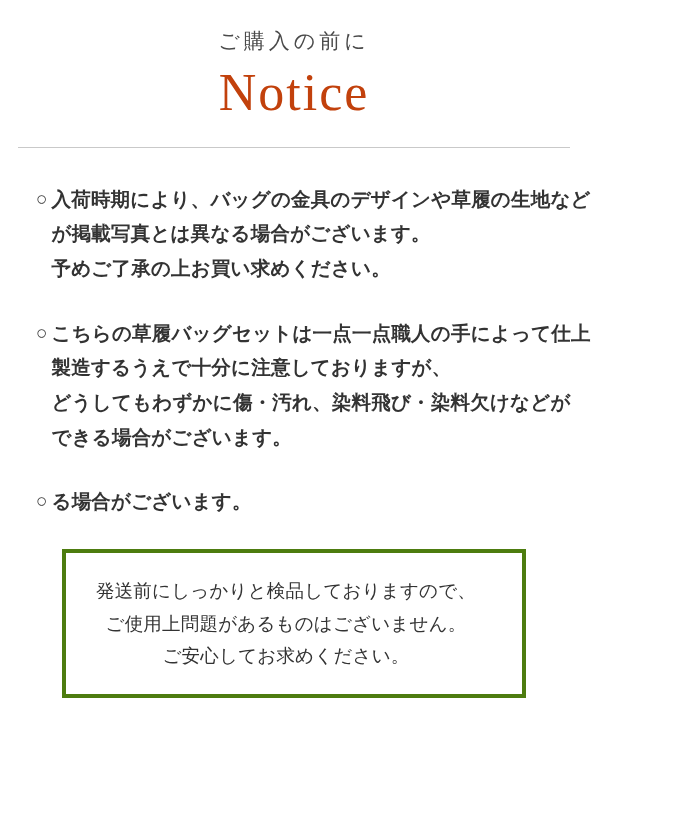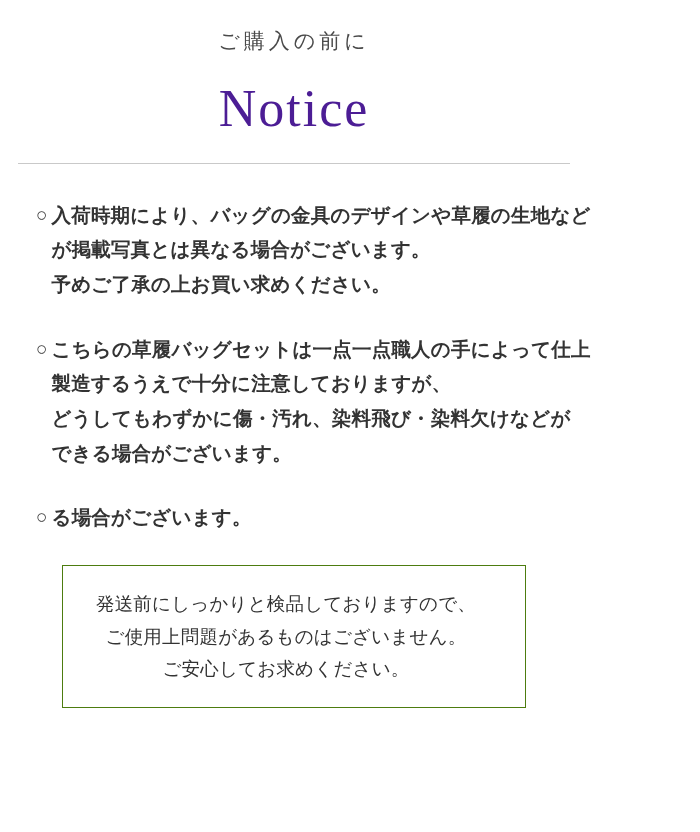--- a/index.html
+++ b/index.html
@@ -30,23 +30,23 @@
     font-family: "Liberation Serif", serif;
     font-size: 21px;
     letter-spacing: 4px;
     color: #4a4a4a;
     line-height: 1.5;
   }
   .header-title {
     font-family: "Liberation Serif", serif;
     font-size: 52px;
     letter-spacing: 2px;
-    color: #4c1d95;
+    color: #c2410c;
     line-height: 1.25;
-    margin-top: 18px;
+    margin-top: 2px;
     font-weight: 400;
   }
   .divider {
     border-top: 1px solid #c9c9c9;
     margin: 22px 18px 0 18px;
   }
 
   
   .content {
     padding: 34px 36px 0 36px;
@@ -73,21 +73,21 @@
     color: #333333;
     letter-spacing: 0.2px;
     white-space: nowrap;
   }
 
   
   .footer-box {
     margin: 22px auto 0 auto;
     width: 464px;
     box-sizing: border-box;
-    border: 1px solid #4d7c0f;
+    border: 4px solid #4d7c0f;
     padding: 22px 26px 22px 10px;
     text-align: center;
   }
   .footer-line {
     font-size: 18.5px;
     line-height: 1.75;
     color: #333333;
     letter-spacing: 0.2px;
     white-space: nowrap;
   }

